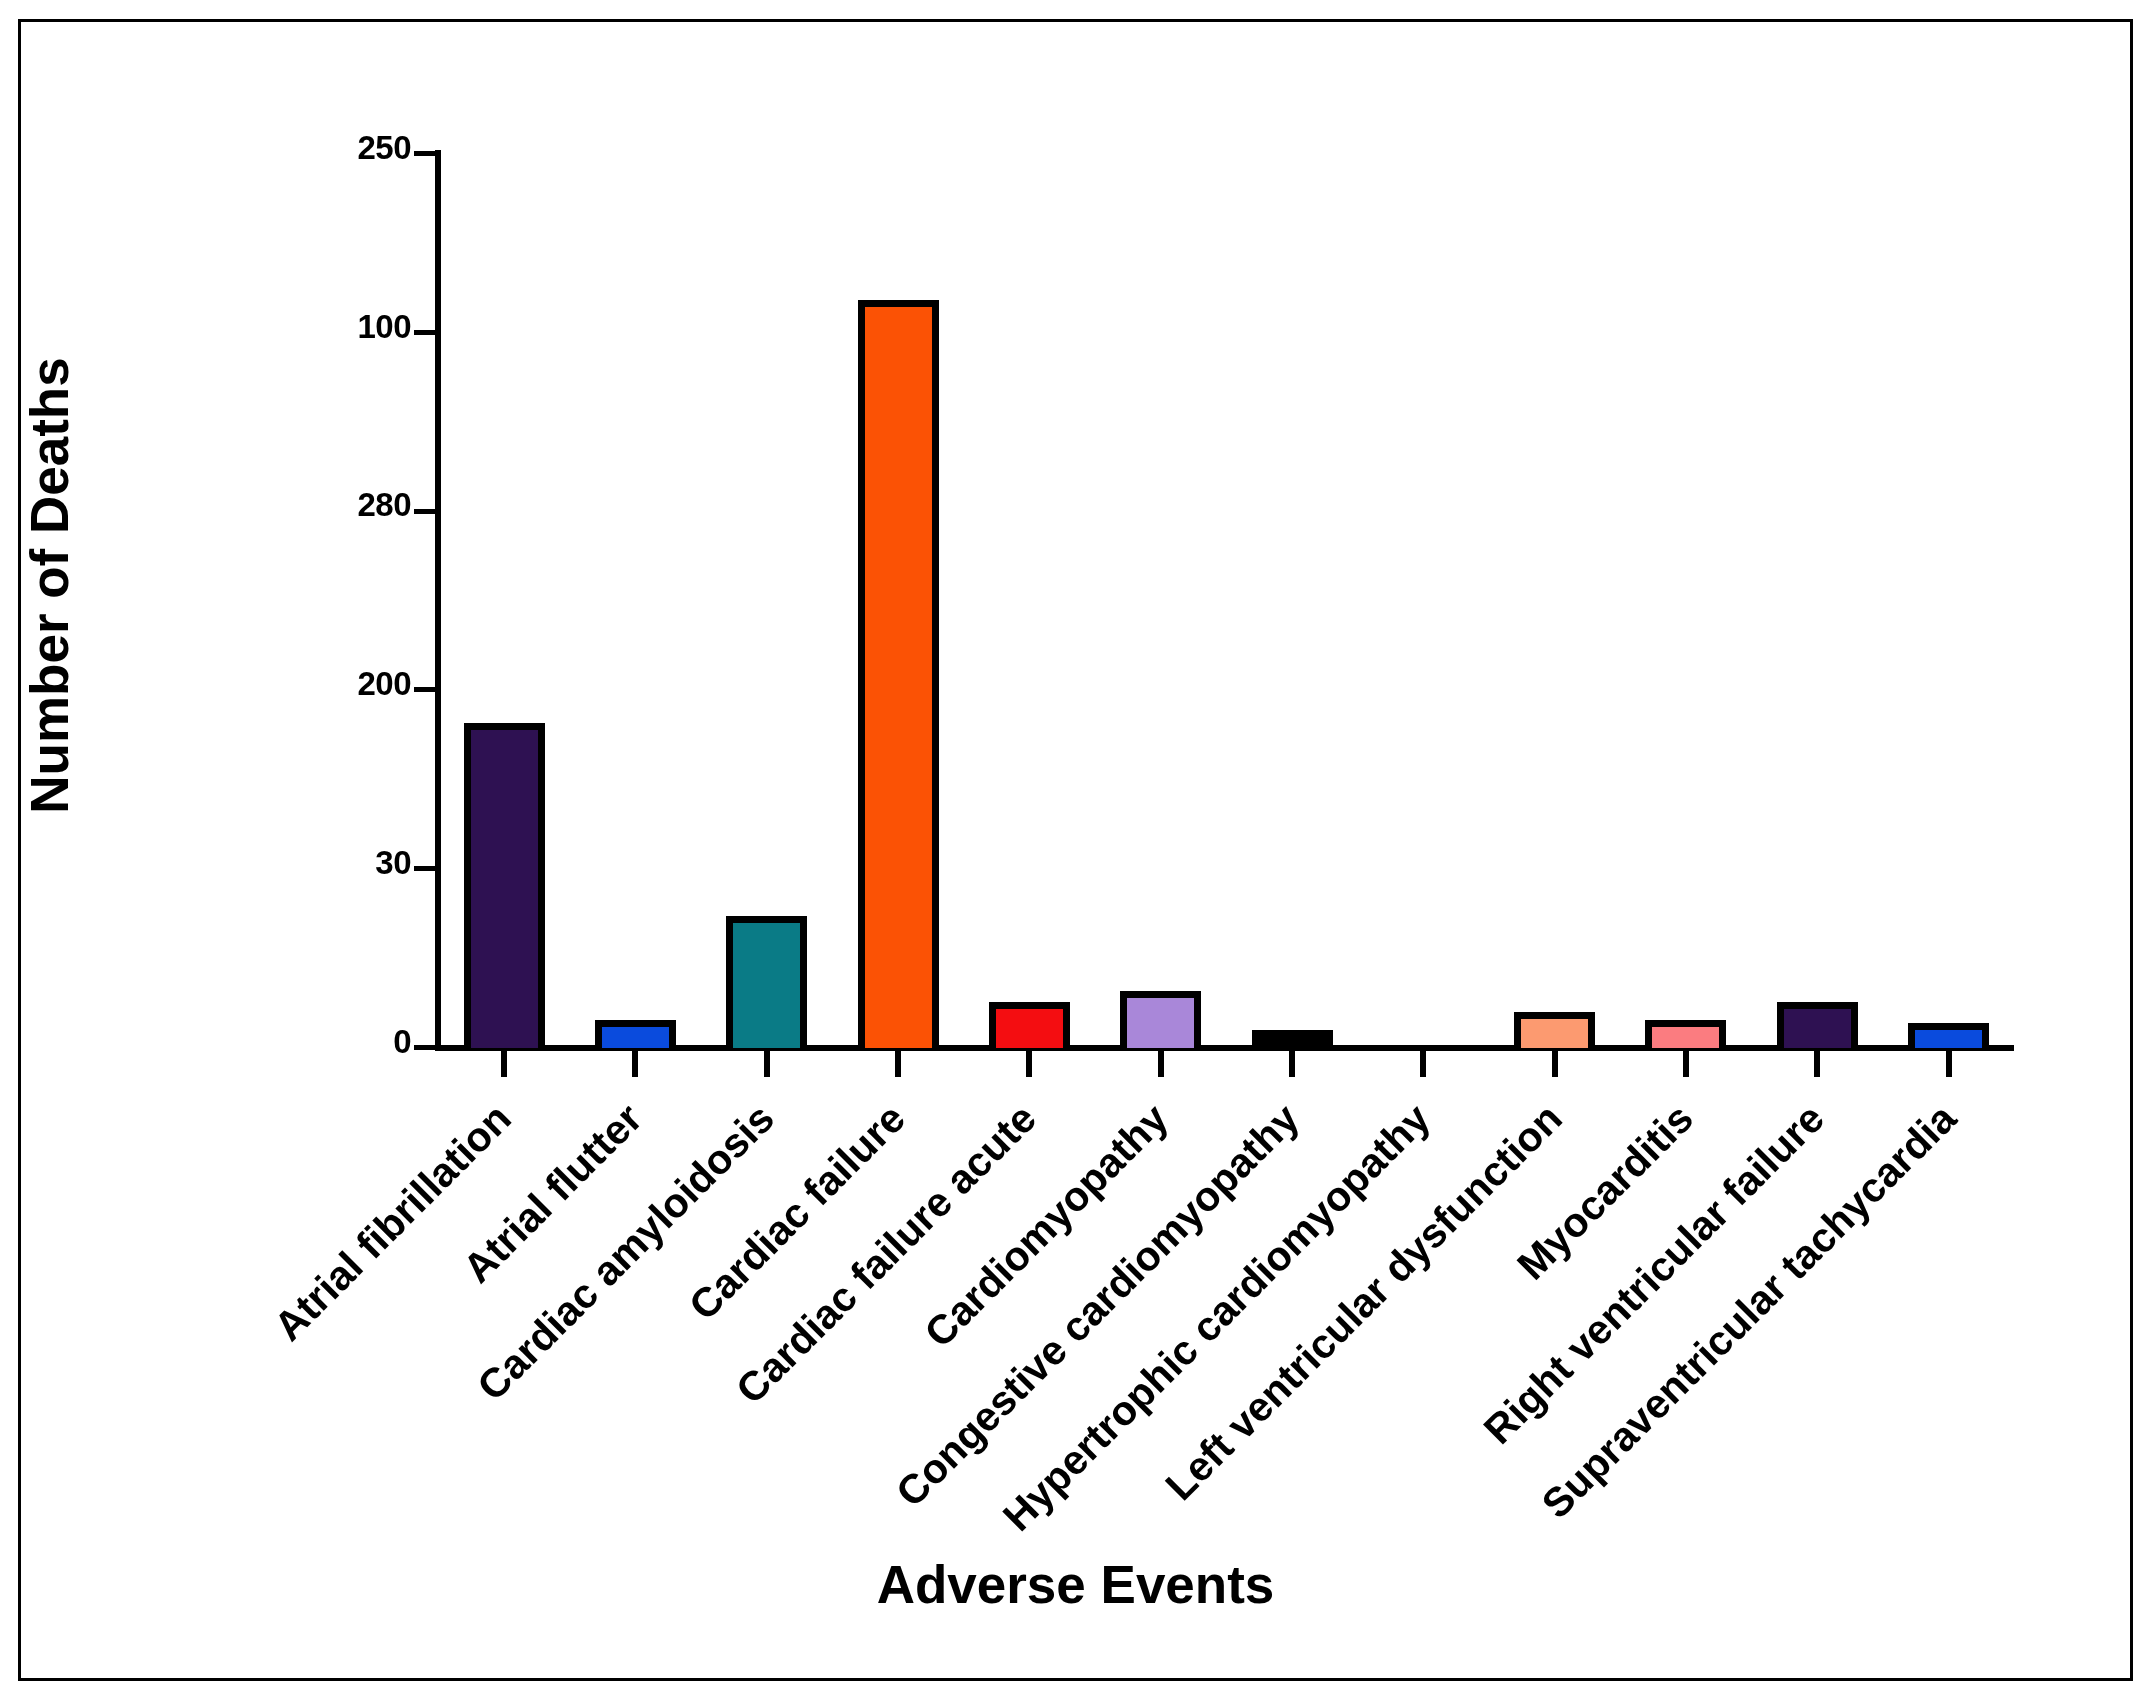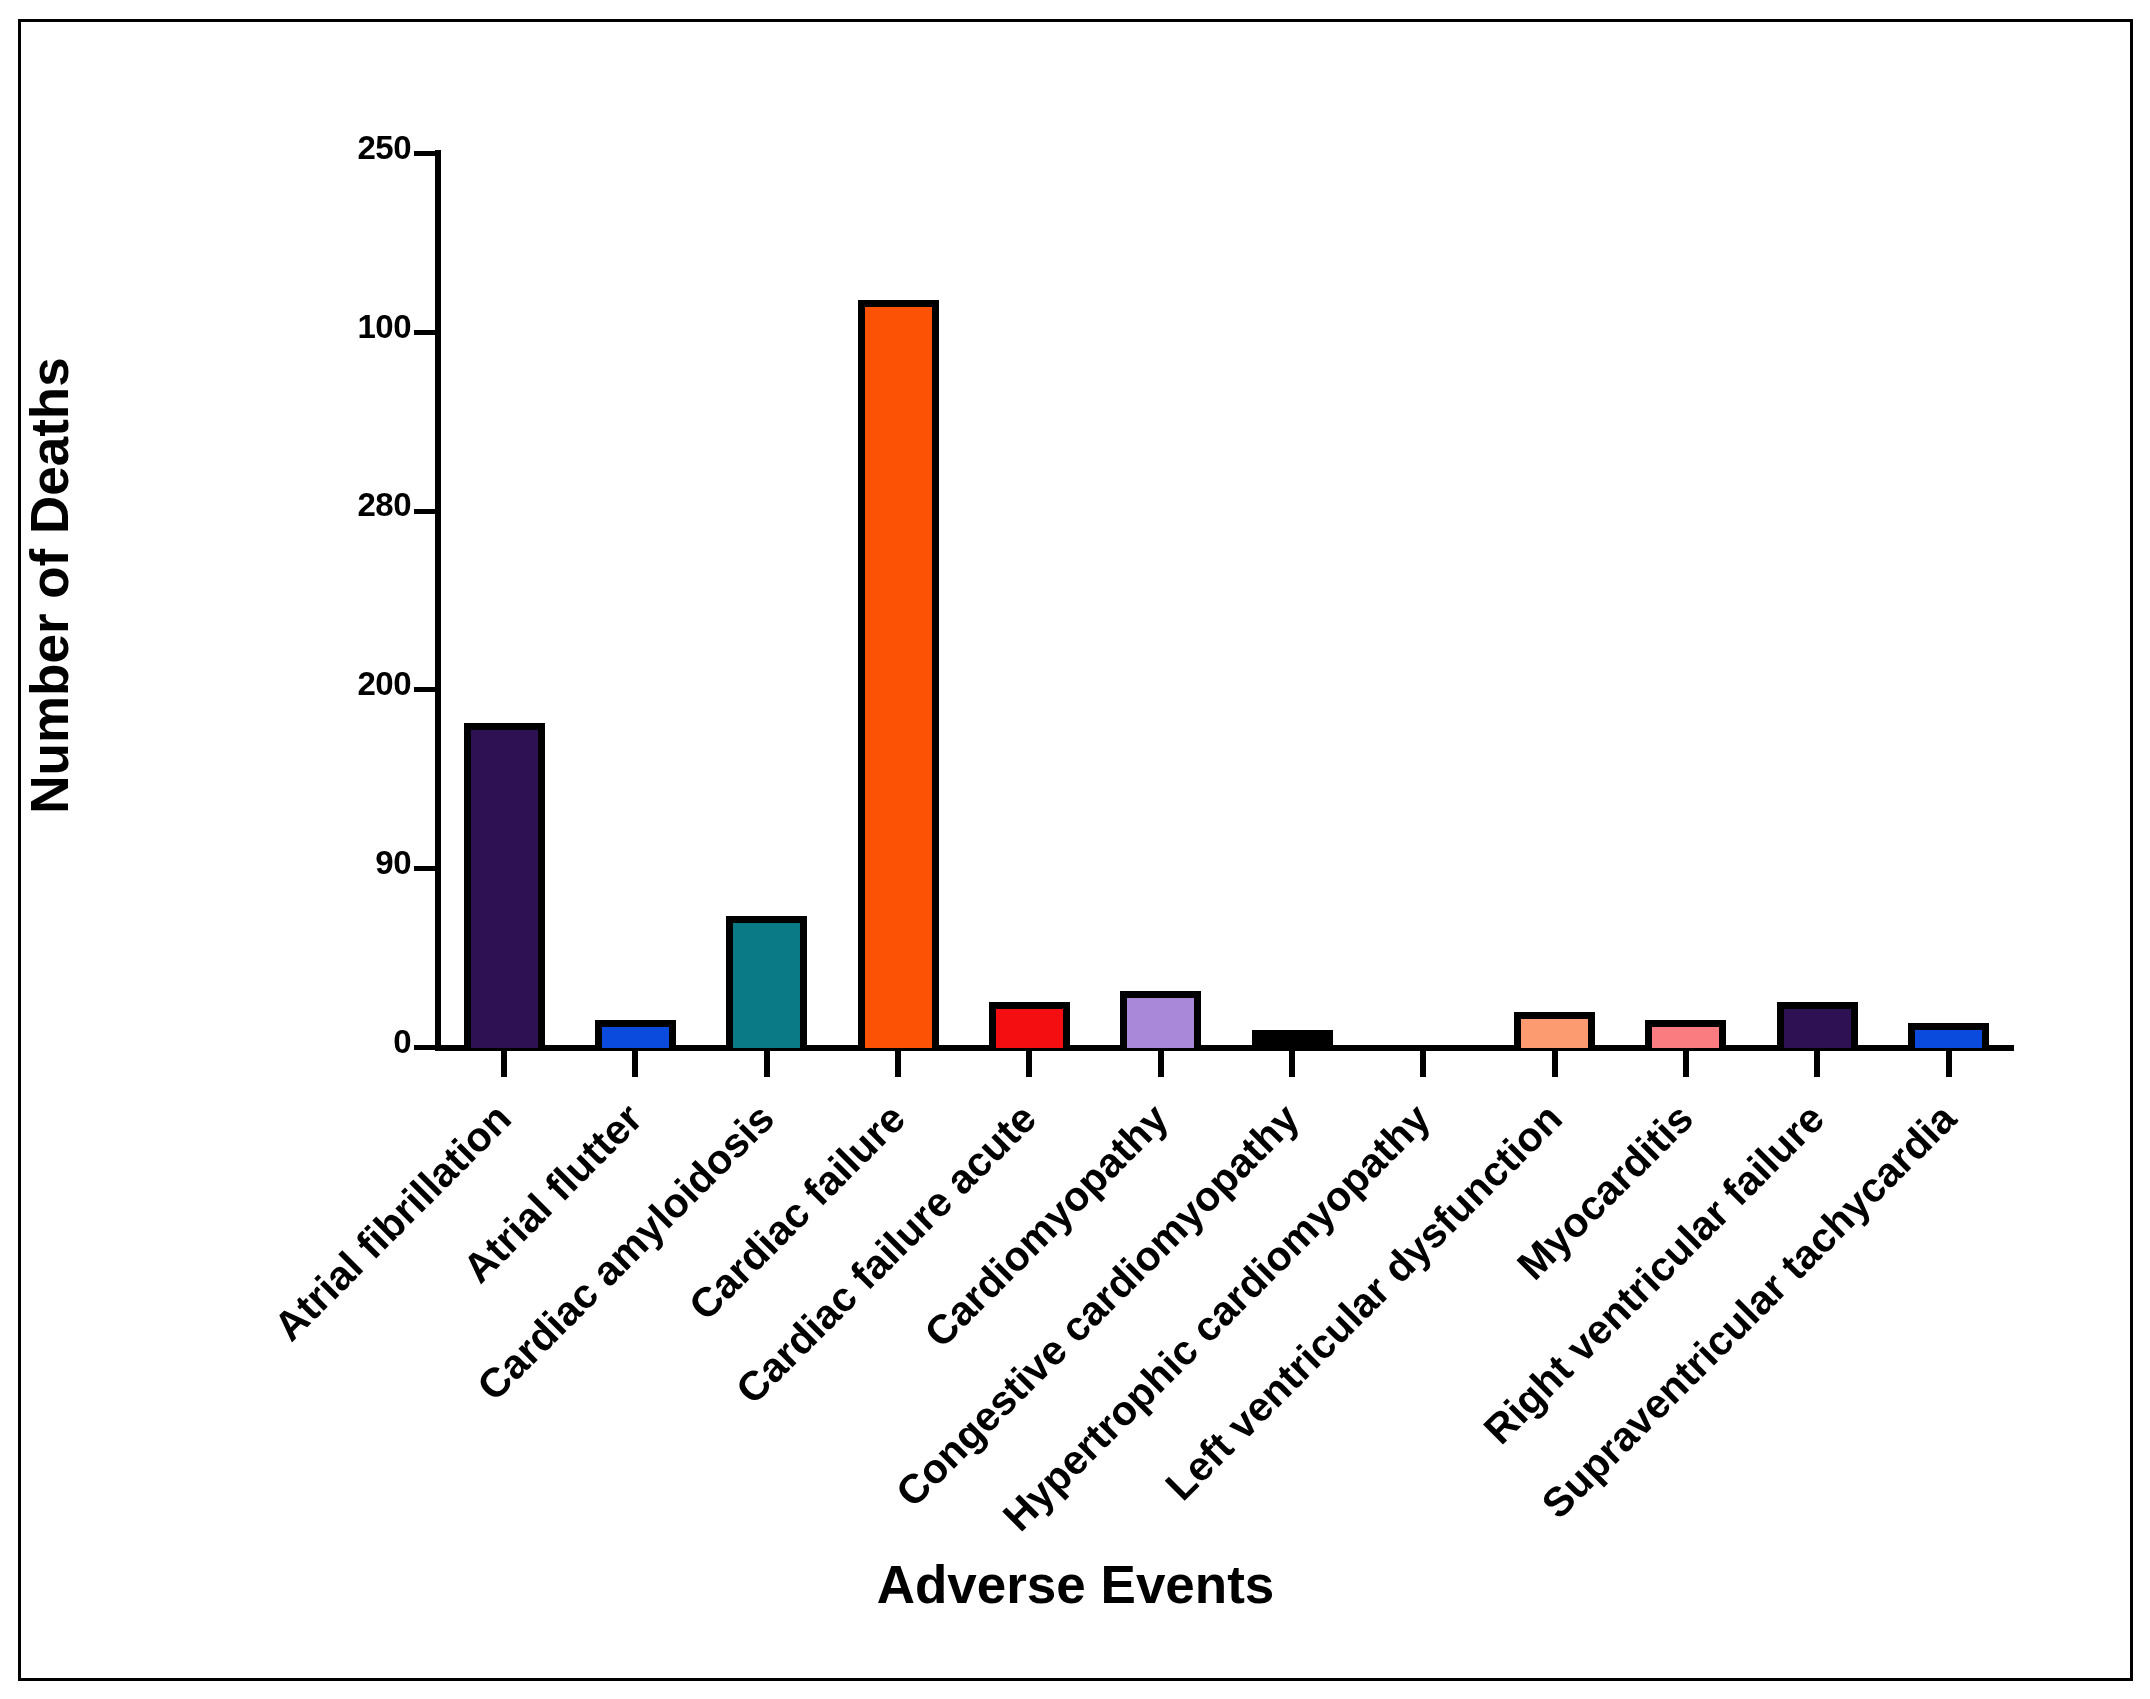--- a/index.html
+++ b/index.html
@@ -122,21 +122,21 @@
 
 <div id="frame"></div>
 
 <div id="plot">
   <div class="y-axis-line"></div>
   <div class="x-axis-line"></div>
   <div id="ticks-layer">
       <div class="ytick" style="top: 1045px;"></div>
       <div class="ytick-label" style="top: 1025px;">0</div>
       <div class="ytick" style="top: 866px;"></div>
-      <div class="ytick-label" style="top: 846px;">90</div>
+      <div class="ytick-label" style="top: 846px;">30</div>
       <div class="ytick" style="top: 687px;"></div>
       <div class="ytick-label" style="top: 667px;">200</div>
       <div class="ytick" style="top: 509px;"></div>
       <div class="ytick-label" style="top: 488px;">280</div>
       <div class="ytick" style="top: 330px;"></div>
       <div class="ytick-label" style="top: 310px;">100</div>
       <div class="ytick" style="top: 151px;"></div>
       <div class="ytick-label" style="top: 131px;">250</div>
       <div class="xtick" style="left: 501px;"></div>
       <div class="xtick" style="left: 632px;"></div>

